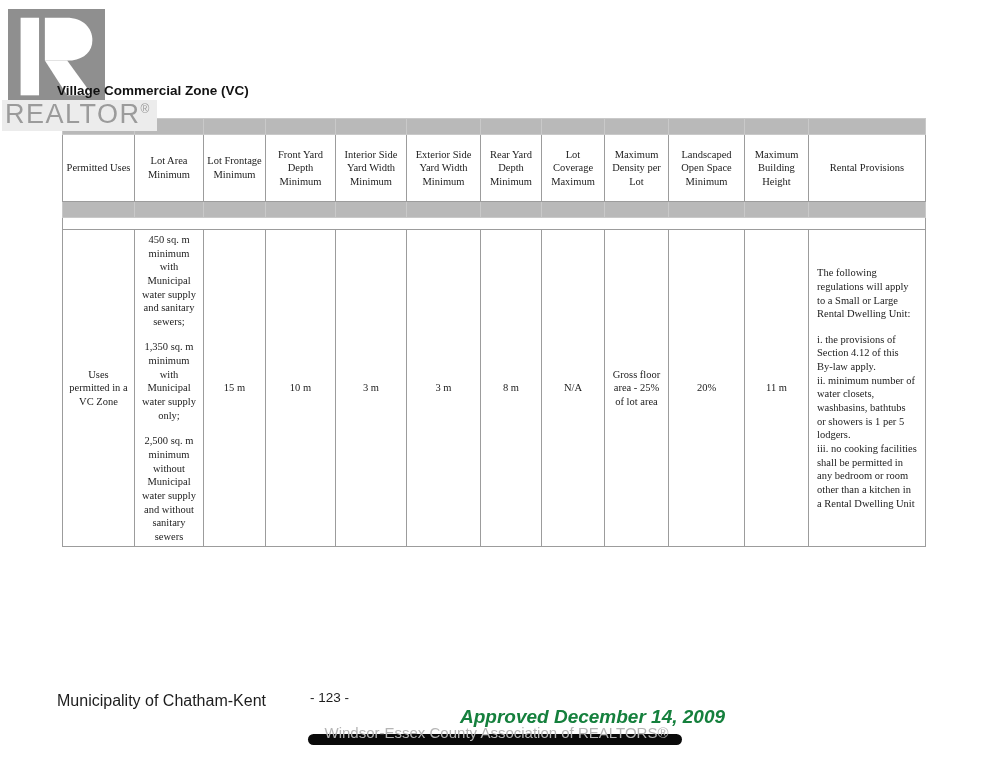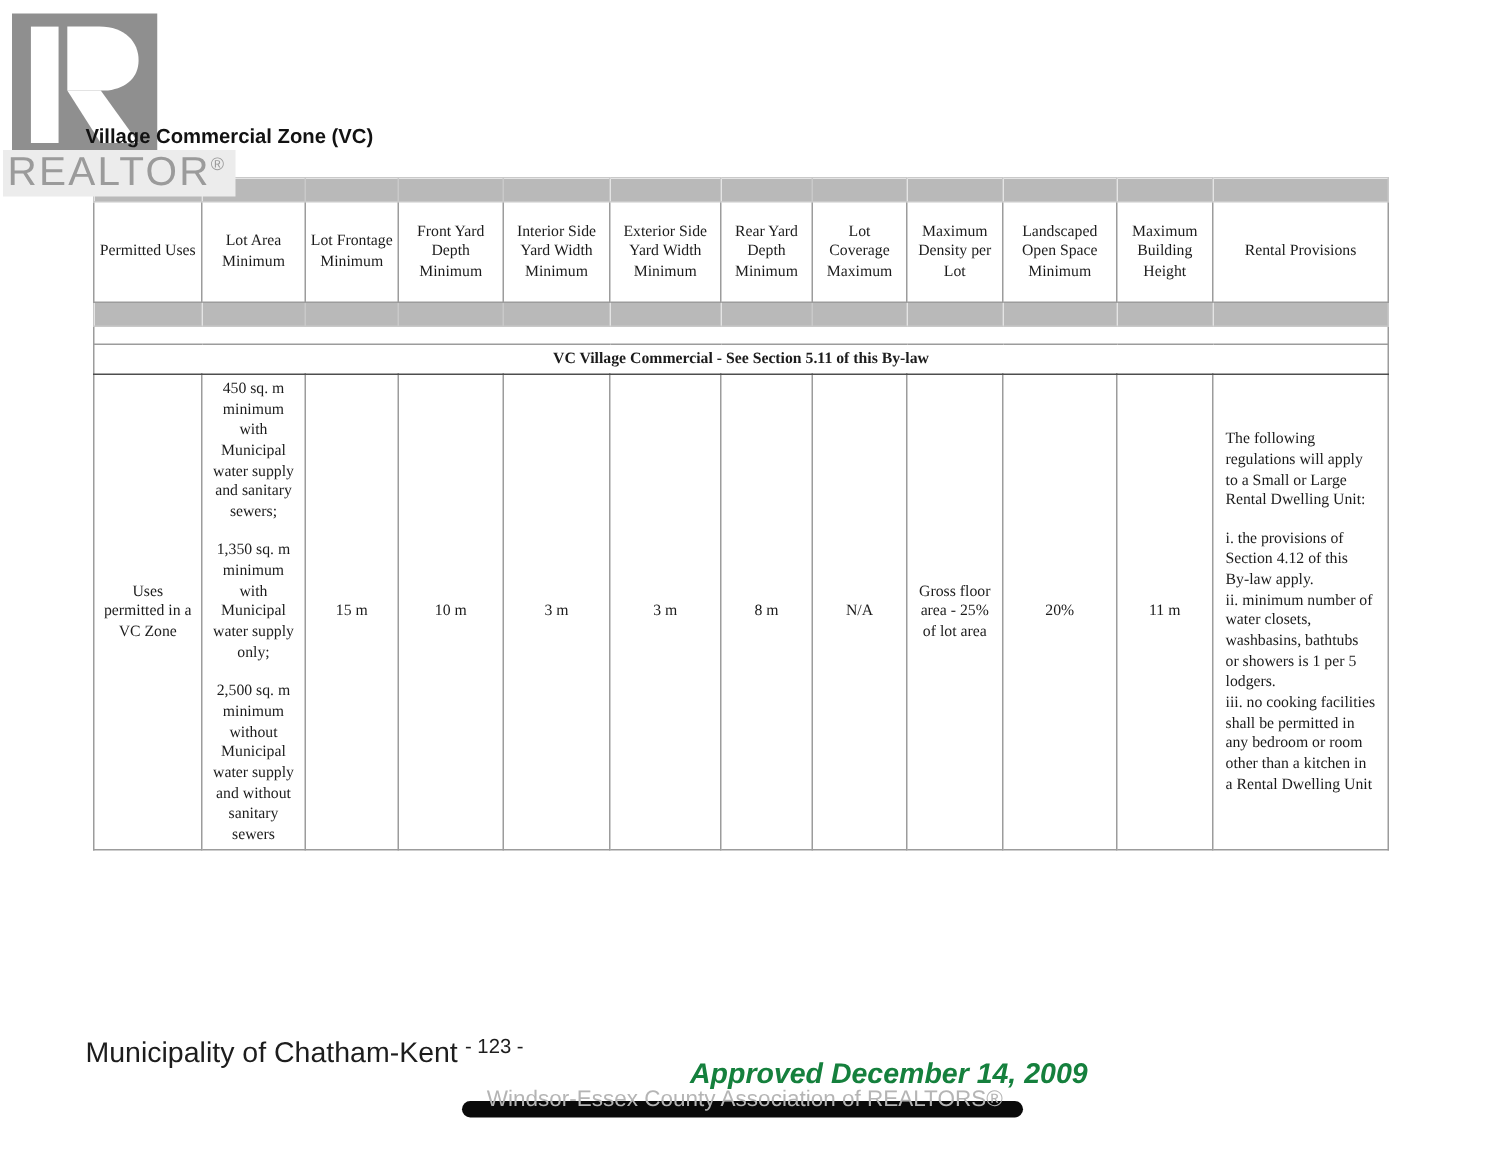--- a/index.html
+++ b/index.html
@@ -40,21 +40,21 @@
     border-bottom:1px solid #4e4e4e;background:#ffffff;
   }
   .datarow td{height:300px;vertical-align:middle;text-align:center;background:#ffffff;padding:3px 4px;}
   .datarow p{margin:0;}
   .gap-after{margin-bottom:12px !important;}
   .other-cell{text-align:left !important;padding:6px 8px !important;}
   .other-cell p{line-height:1.3;}
   
   .footer-left{
     position:absolute;left:57px;top:690px;
-    font-family:"Liberation Sans",sans-serif;font-size:19px;color:#1d1d1d;line-height:1.35;
+    font-family:"Liberation Sans",sans-serif;font-size:16px;color:#1d1d1d;line-height:1.35;
   }
   .page-num{
     position:absolute;left:310px;top:690px;
     font-family:"Liberation Sans",sans-serif;font-size:13.5px;color:#1d1d1d;
   }
   .approved{
     position:absolute;left:460px;top:706px;
     font-family:"Liberation Sans",sans-serif;font-size:19px;color:#15803d;
     font-weight:bold;font-style:italic;
   }
@@ -138,23 +138,20 @@
           <td></td>
           <td></td>
           <td></td>
           <td></td>
           <td></td>
           <td></td>
     </tr>
     <tr class="spacer">
       <td colspan="12"></td>
     </tr>
-    <tr class="section">
-      <td colspan="12">VC  Village Commercial - See Section 5.11 of this By-law</td>
-    </tr>
     <tr class="datarow">
       <td>Uses permitted in a VC Zone</td>
       <td>
         <p class="gap-after">450 sq. m minimum with Municipal water supply and sanitary sewers;</p>
         <p class="gap-after">1,350 sq. m minimum with Municipal water supply only;</p>
         <p>2,500 sq. m minimum without Municipal water supply and without sanitary sewers</p>
       </td>
       <td>15 m</td>
       <td>10 m</td>
       <td>3 m</td>

